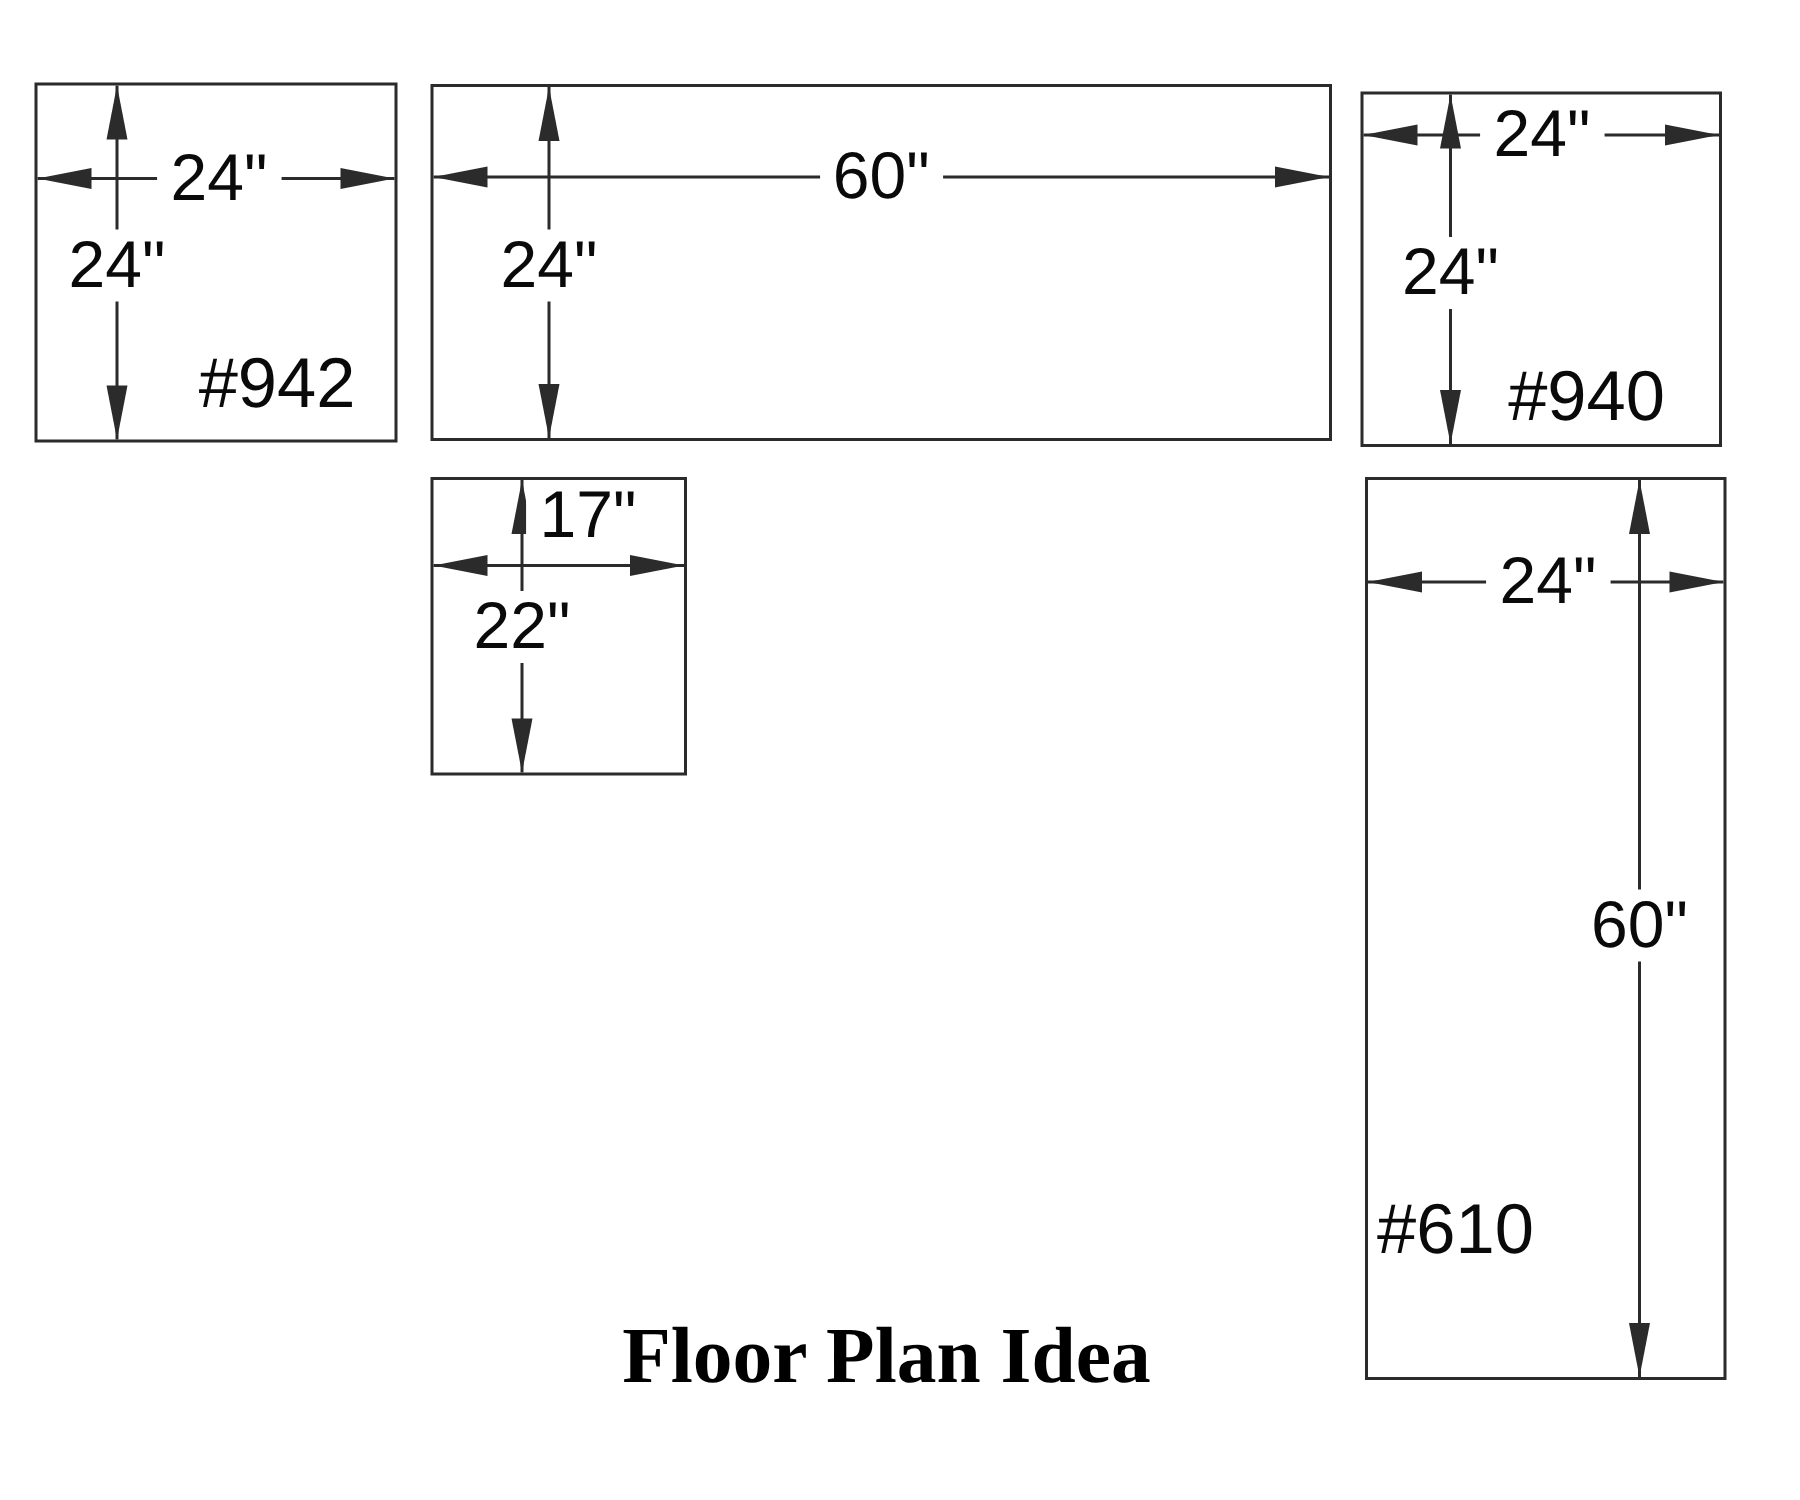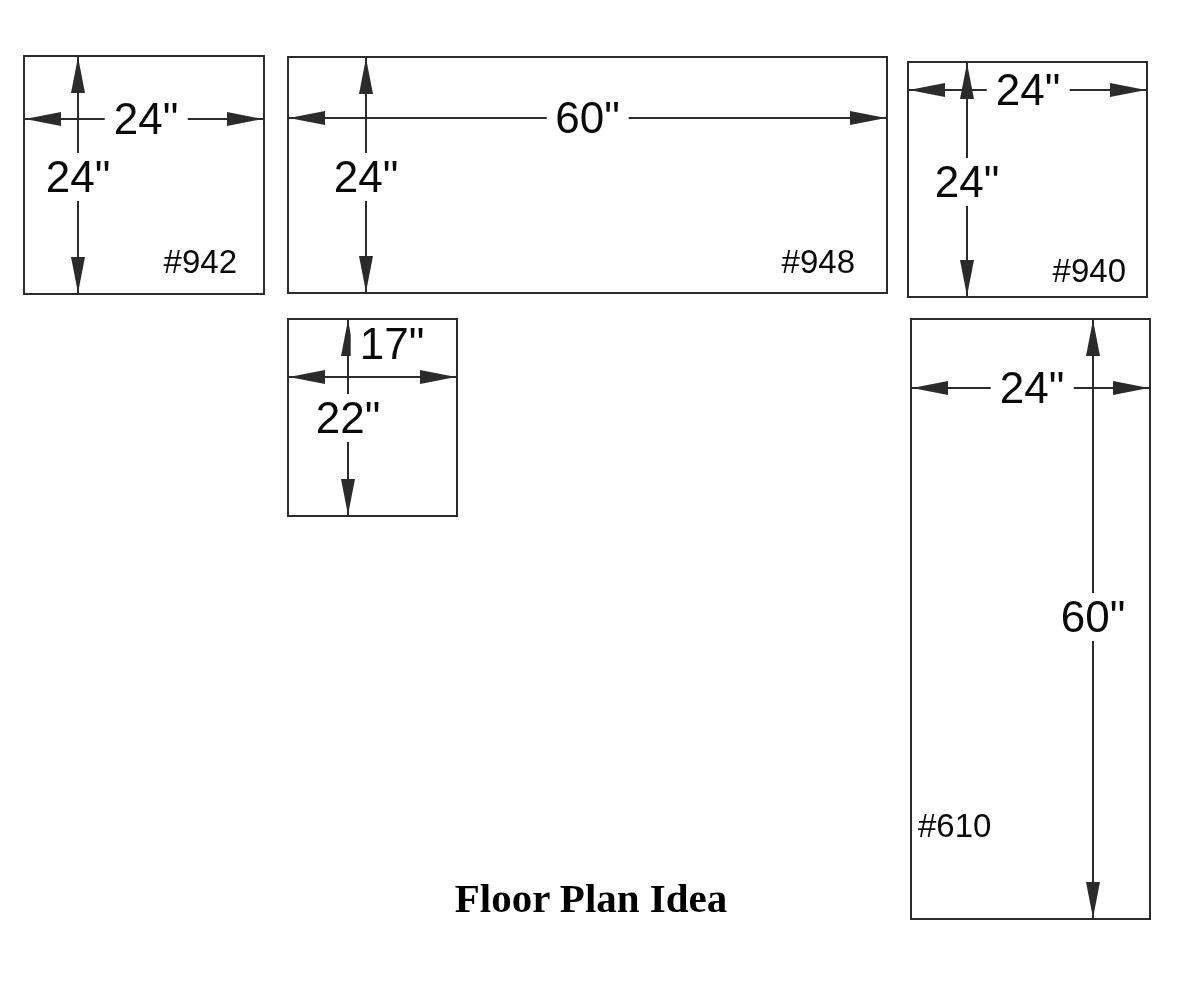--- a/index.html
+++ b/index.html
@@ -62,39 +62,39 @@
   }
   #unit-942 .dim.w{left:121px;top:62px;}  #unit-942 .dim.h{left:53px; top:120px;}
   #unit-948 .dim.w{left:50%;  top:60px;}  #unit-948 .dim.h{left:77px; top:119px;}
   #unit-940 .dim.w{left:119px;top:27px;}  #unit-940 .dim.h{left:58px; top:119px;}
   #unit-944 .dim.w{left:103px;top:24px;}  #unit-944 .dim.h{left:59px; top:98px;}
   #unit-949 .dim.w{left:120px;top:68px;}  #unit-949 .dim.h{left:181px;top:297px;}
 
   
   .unit-label{
     position:absolute;
-    font-size:33px;
+    font-size:47px;
     line-height:1;
     white-space:nowrap;
     color:var(--text);
   }
   #unit-942 .unit-label{right:26px;bottom:15px;}
   #unit-948 .unit-label{right:31px;bottom:14px;}
-  #unit-940 .unit-label{right:20px;bottom:9px;text-align:right;}
+  #unit-940 .unit-label{right:36px;bottom:9px;text-align:right;}
   #unit-944 .unit-label{right:4px; bottom:10px;}
   #unit-949 .unit-label{left:6px;  bottom:76px;}
 
   
   .title{
     position:absolute;
     left:591px;top:878px;
     transform:translateX(-50%);
     font-family:"Liberation Serif", serif;
     font-weight:bold;
-    font-size:41px;
+    font-size:53px;
     line-height:1;
     white-space:nowrap;
     color:#000000;
   }
 </style>
 </head>
 <body>
 
 <div id="canvas">
 
@@ -112,21 +112,20 @@
 
   <div class="unit" id="unit-948">
     <div class="hl"></div>
     <div class="arr left"></div>
     <div class="arr right"></div>
     <div class="vl"></div>
     <div class="arr up"></div>
     <div class="arr down"></div>
     <span class="dim w">60"</span>
     <span class="dim h">24"</span>
-    <span class="unit-label">#948</span>
   </div>
 
   <div class="unit" id="unit-940">
     <div class="hl"></div>
     <div class="arr left"></div>
     <div class="arr right"></div>
     <div class="vl"></div>
     <div class="arr up"></div>
     <div class="arr down"></div>
     <span class="dim w">24"</span>

